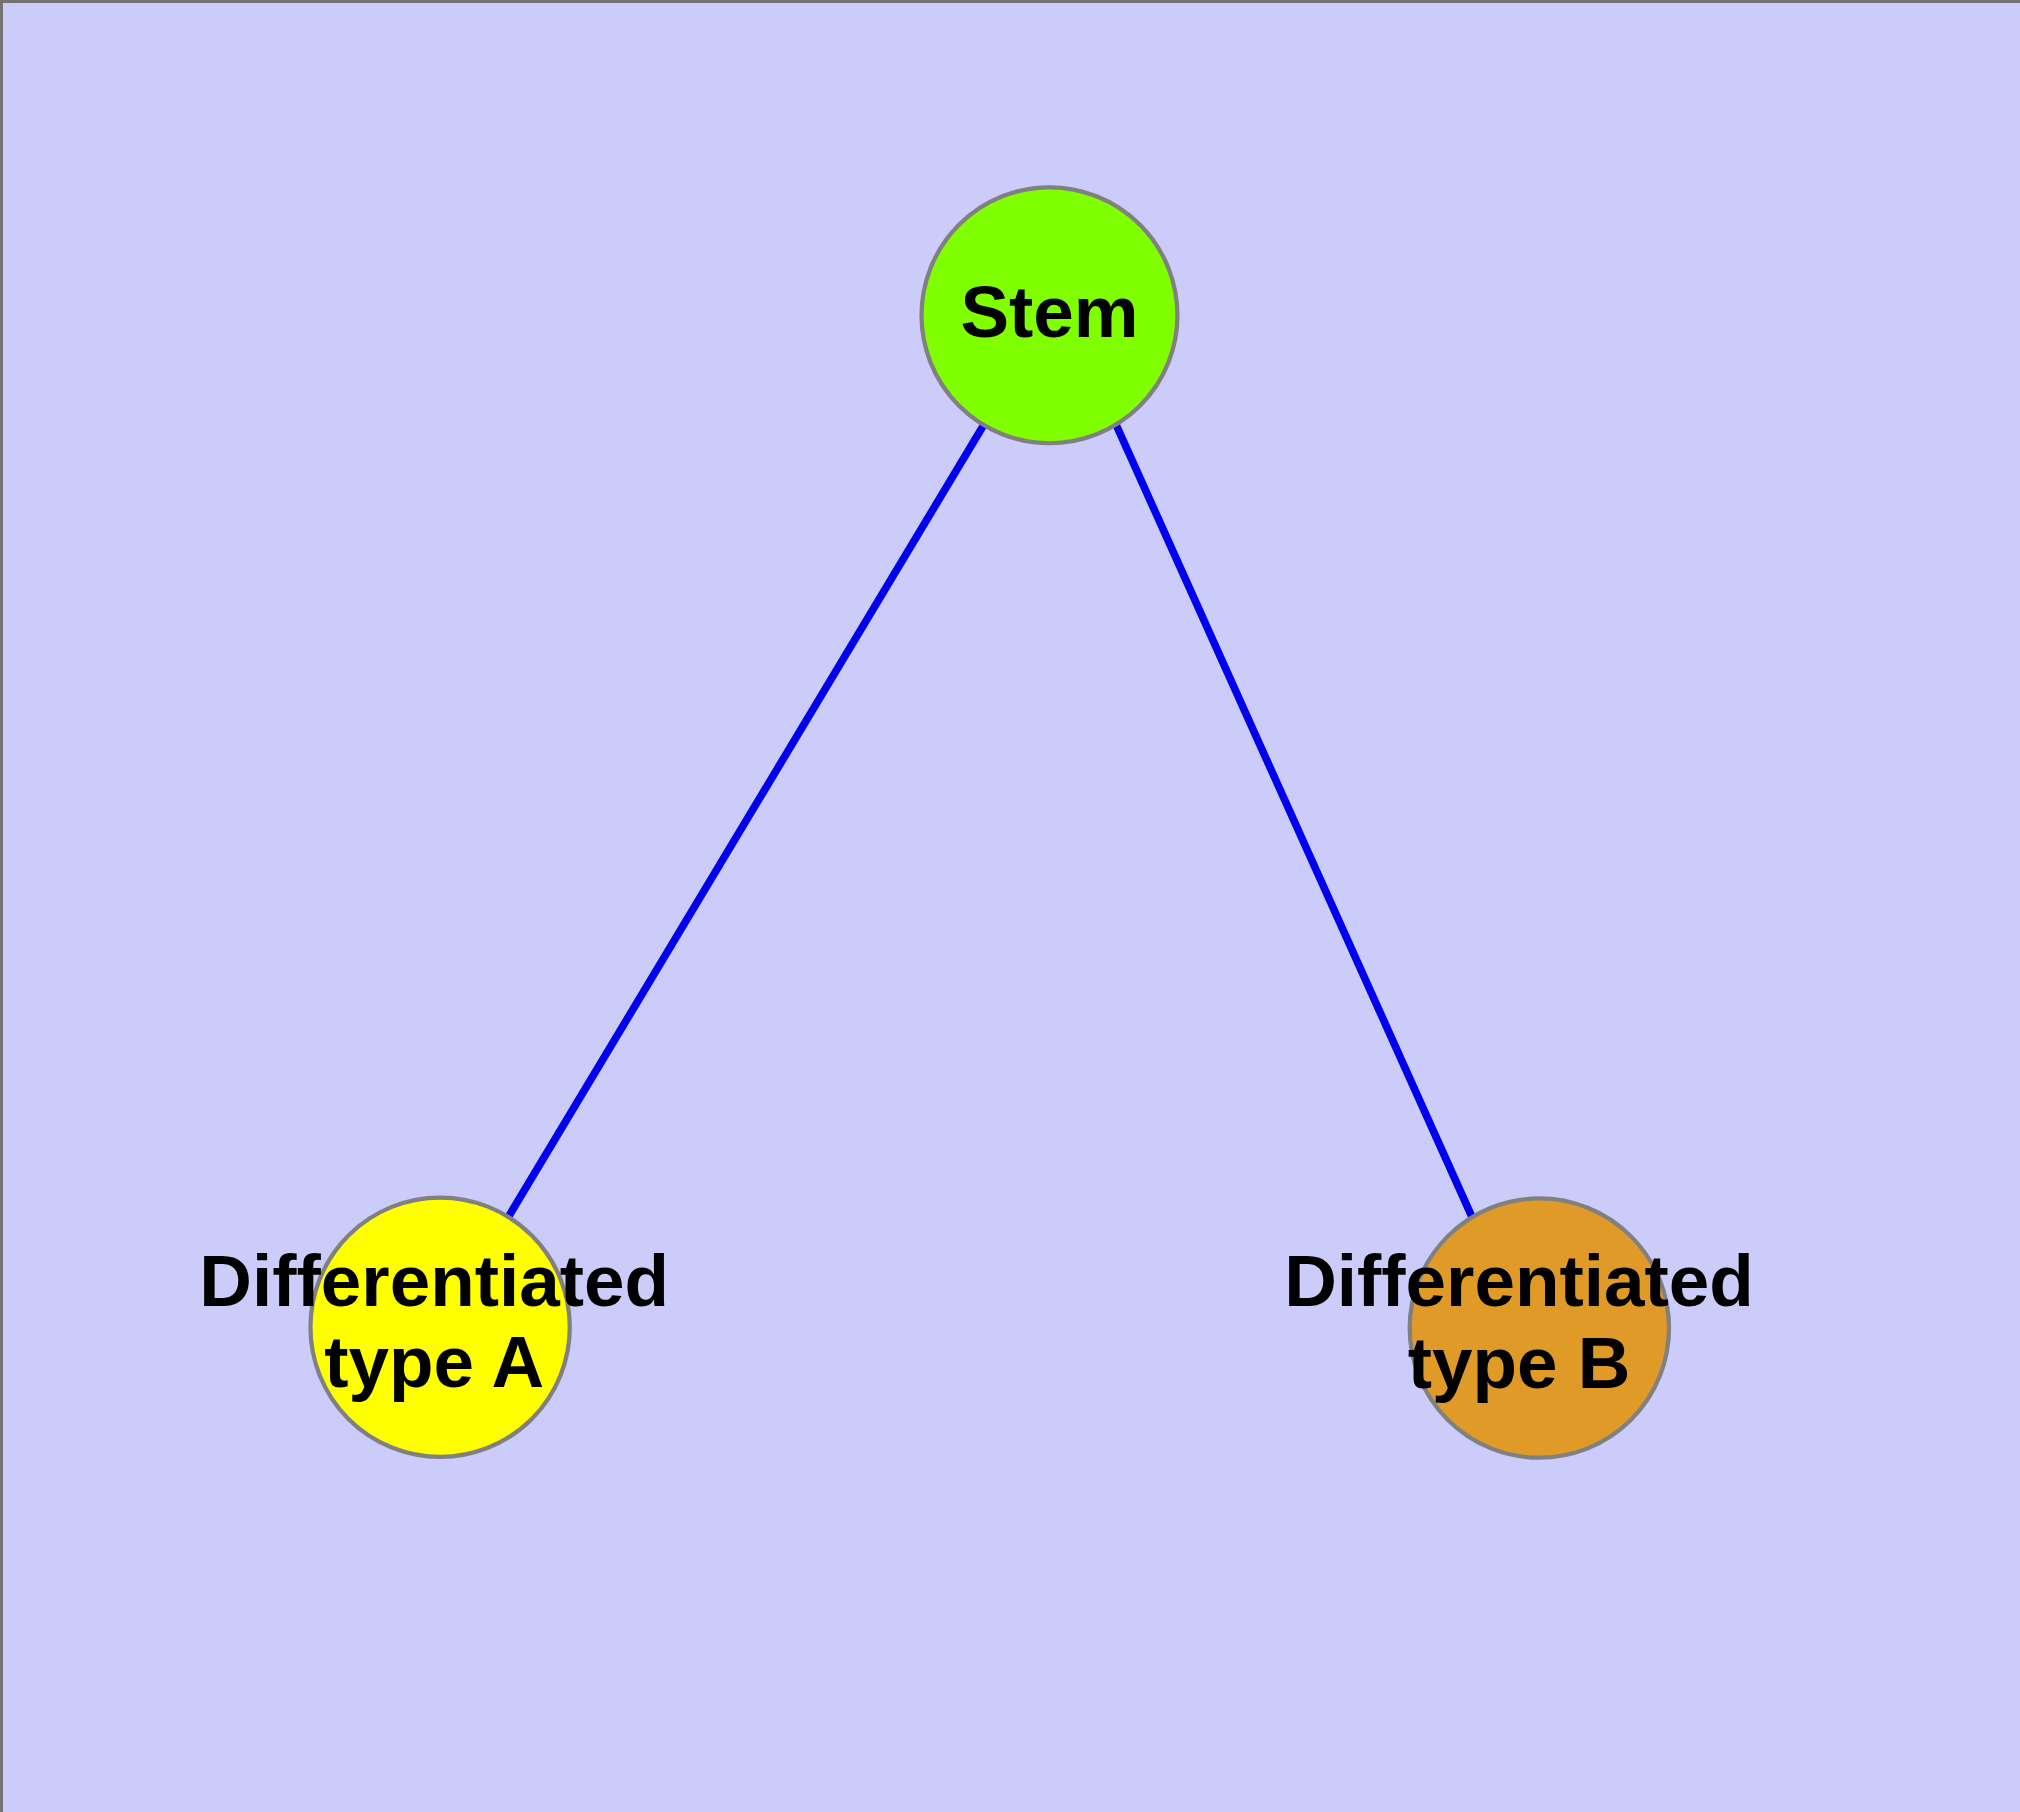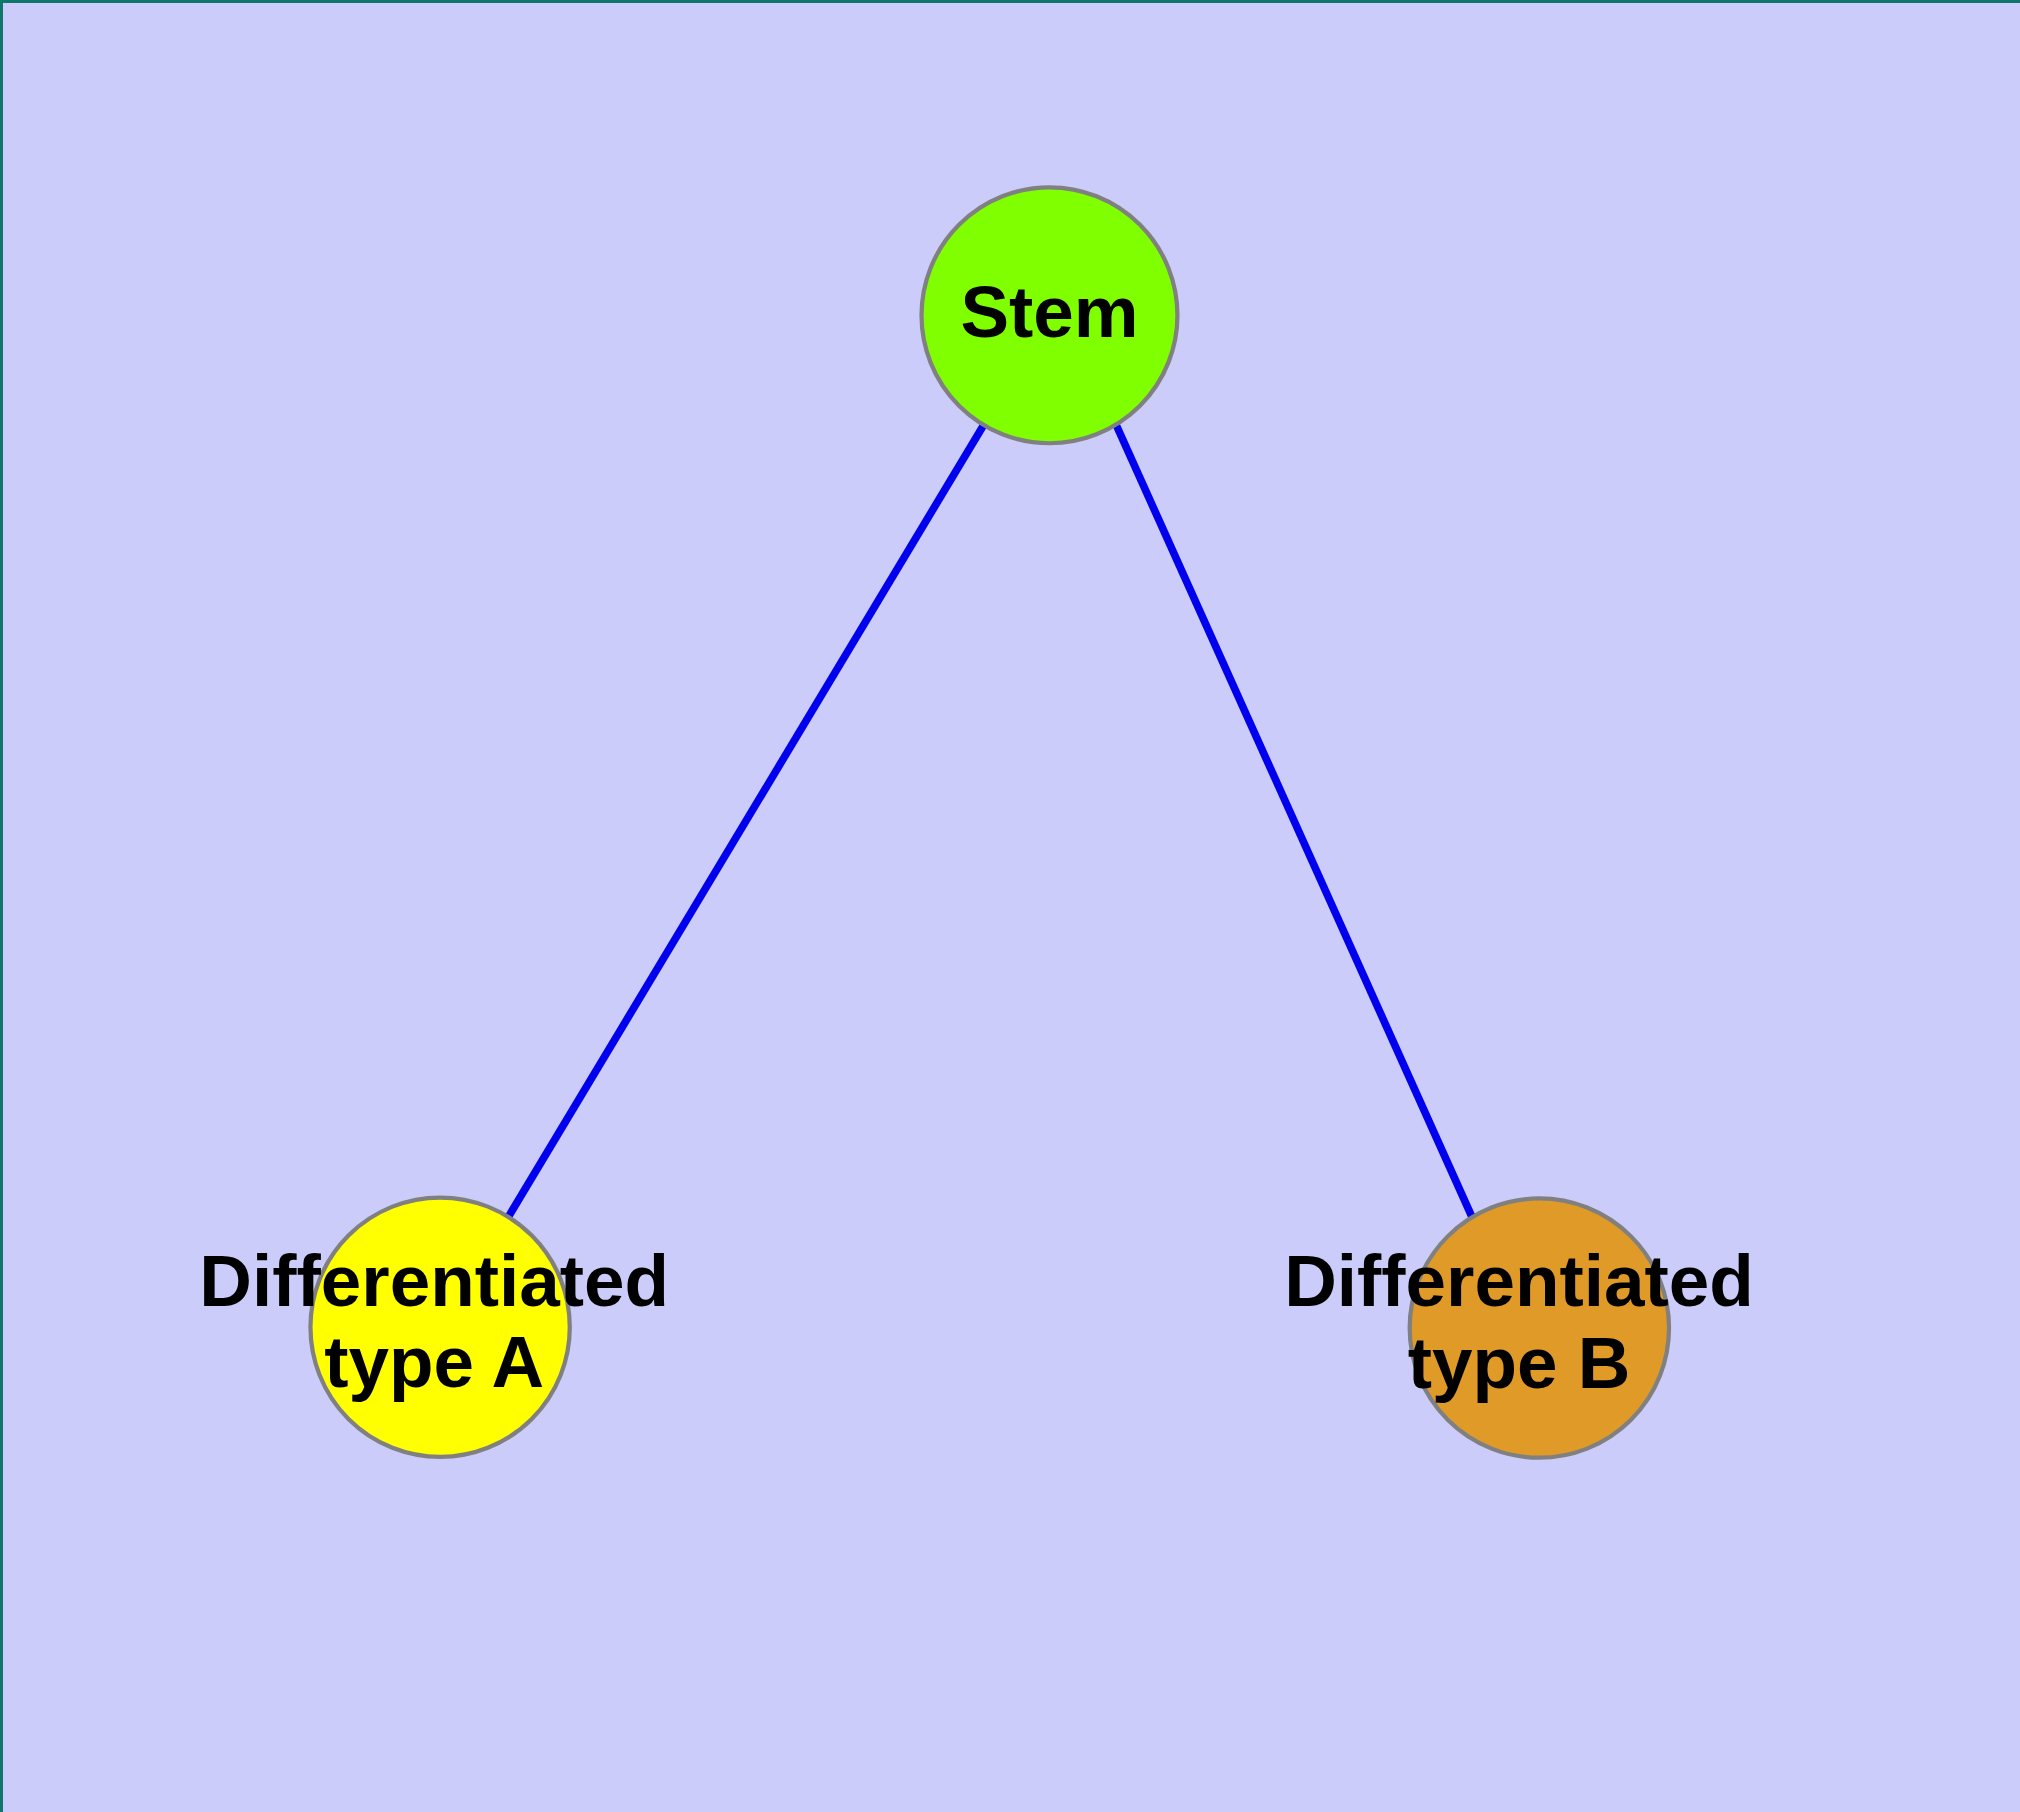--- a/index.html
+++ b/index.html
@@ -5,21 +5,21 @@
   html, body {
     margin: 0;
     padding: 0;
     background: #ffffff;
   }
   #canvas {
     position: relative;
     width: 2021px;
     height: 1812px;
     overflow: hidden;
-    background: #0f766e;
+    background: #737373;
     font-family: "Liberation Sans", sans-serif;
   }
   #plot-background {
     position: absolute;
     left: 3.4px;
     top: 3.4px;
     width: 2017px;
     height: 1809px;
     background: #ccccfa;
   }

